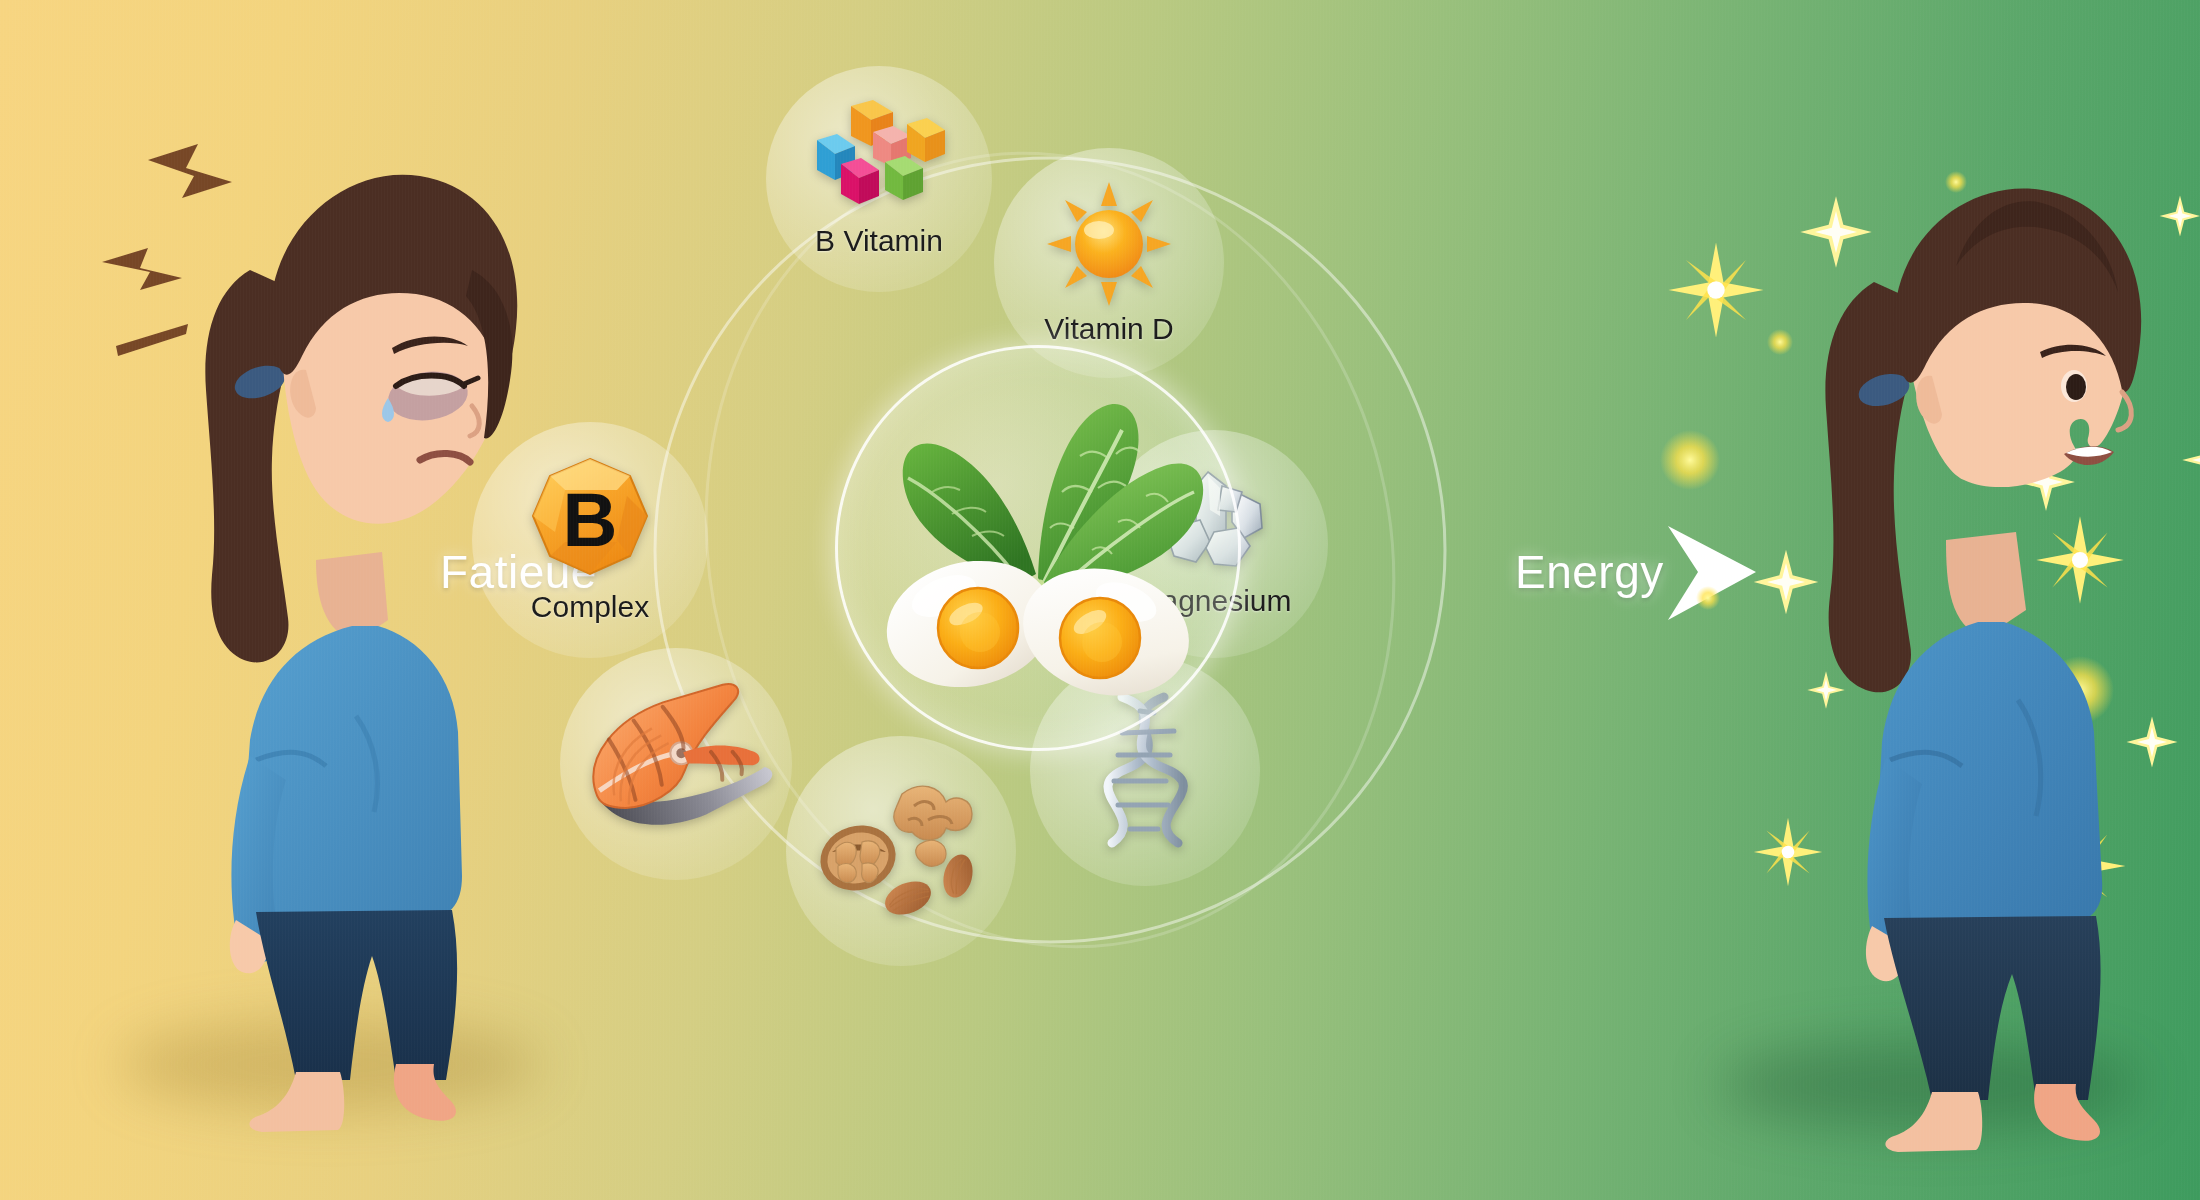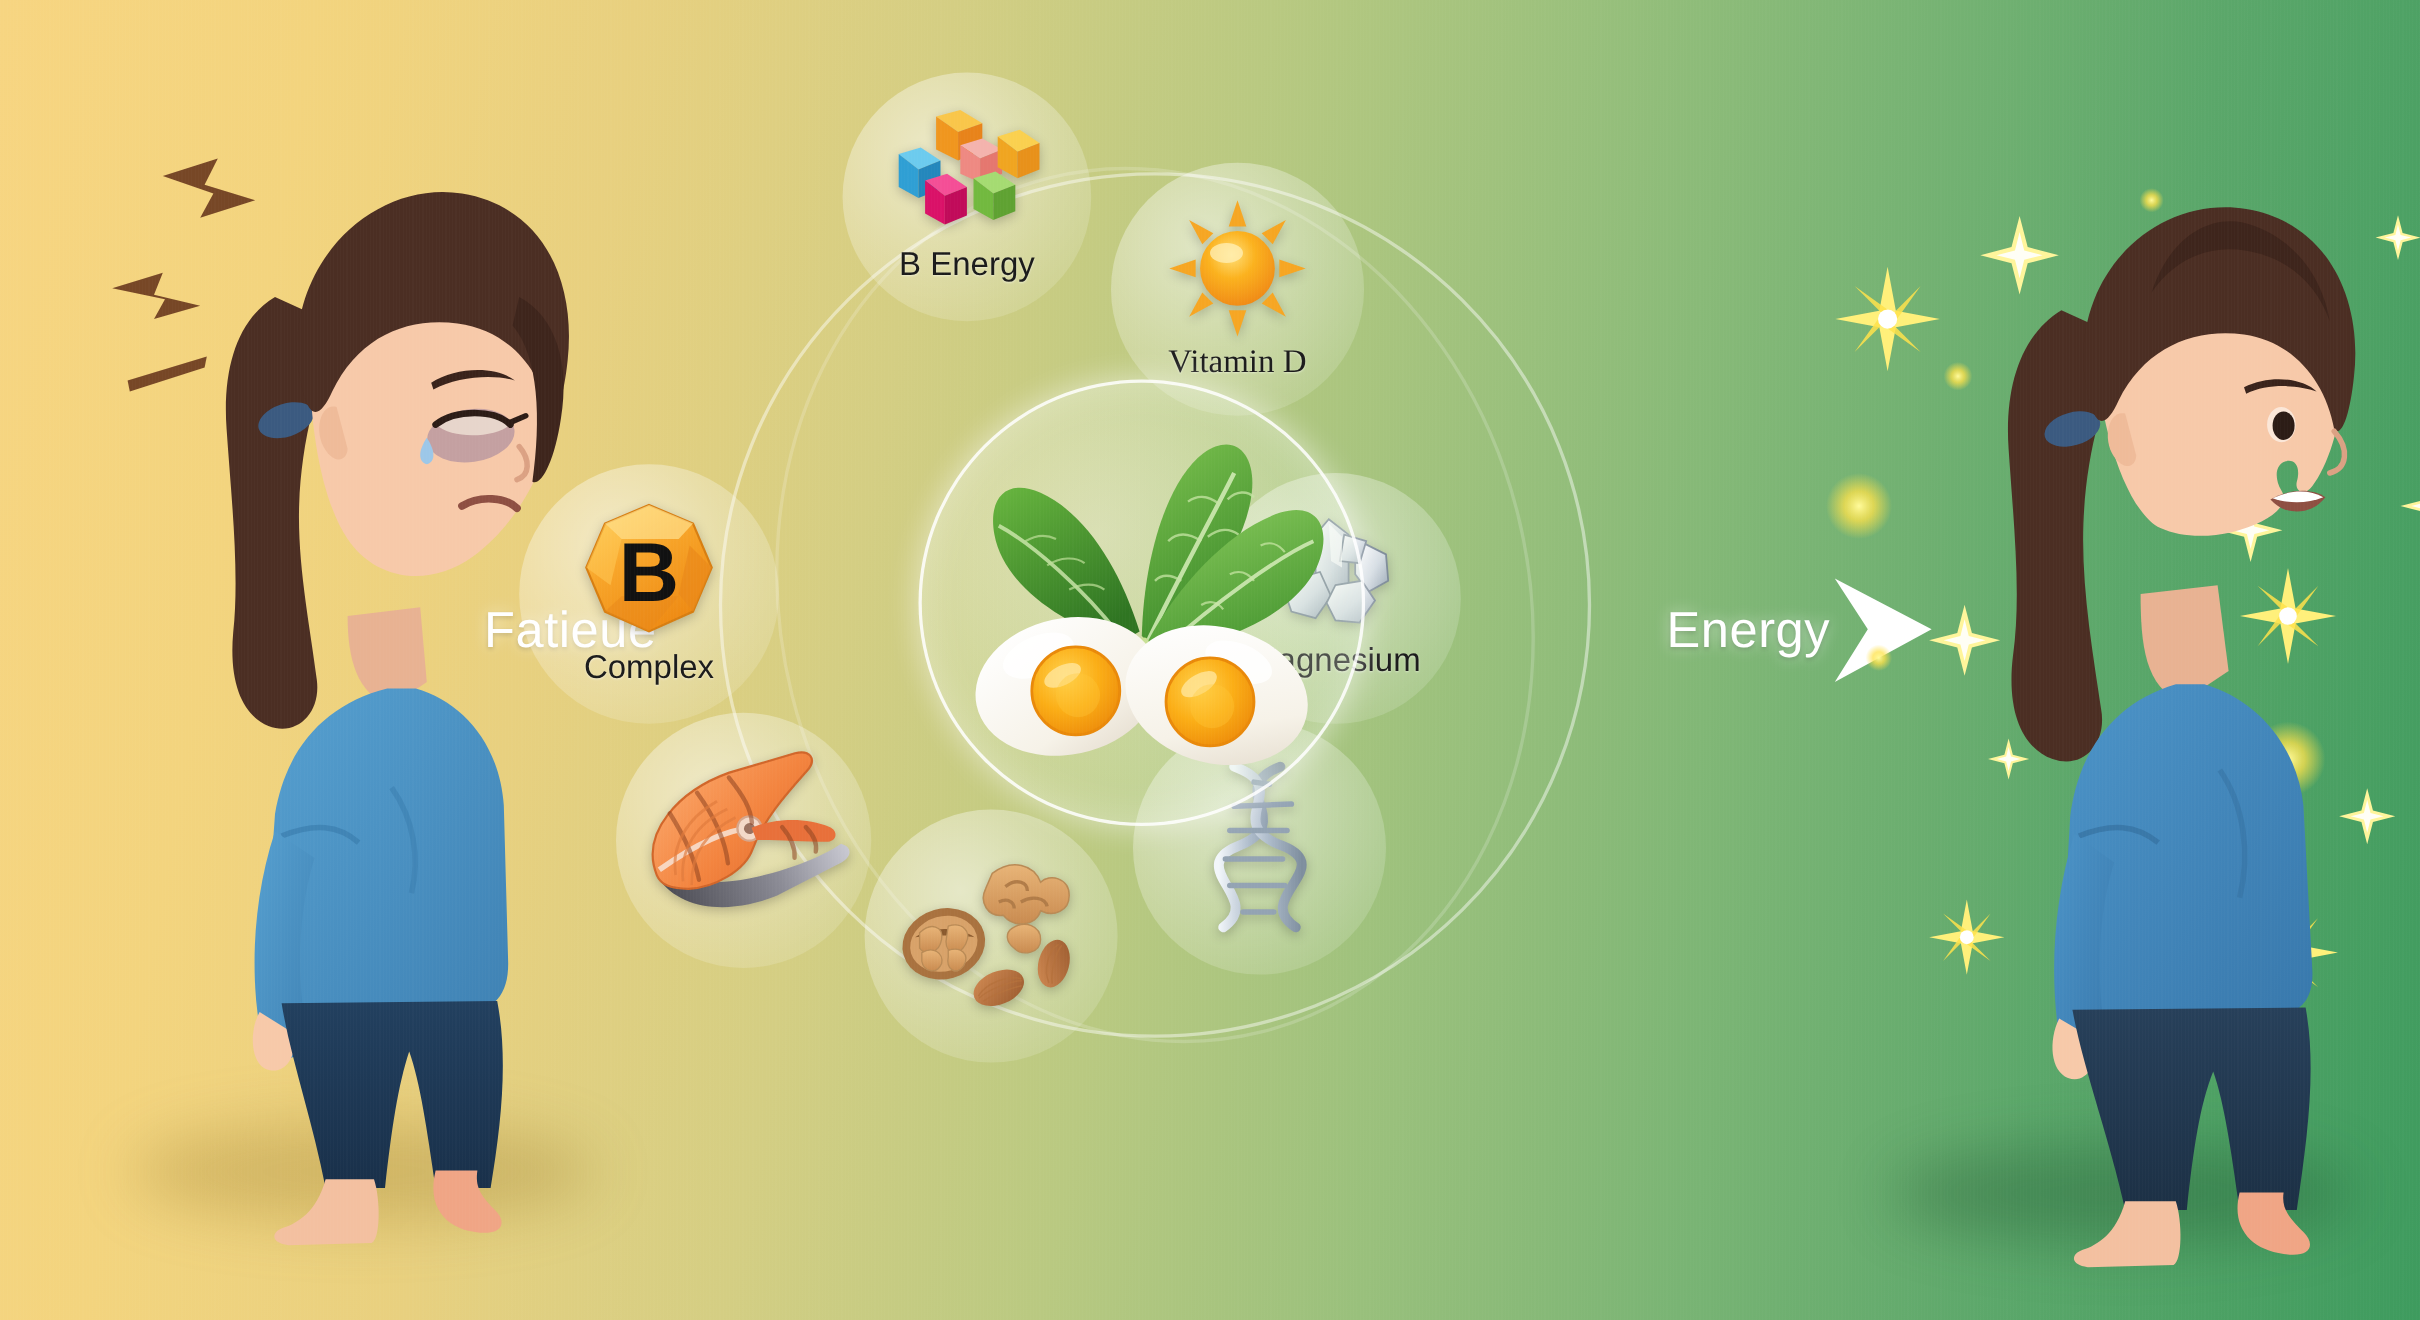--- a/index.html
+++ b/index.html
@@ -250,24 +250,24 @@
             <polygon points="48,78 68,70 68,96 48,104" fill="#C10B5A"></polygon>
           </g>
 
           <g>
             <polygon points="74,62 94,56 112,68 92,76" fill="#A5DB72"></polygon>
             <polygon points="74,62 92,76 92,100 74,90" fill="#72B93F"></polygon>
             <polygon points="92,76 112,68 112,92 92,100" fill="#5FA232"></polygon>
           </g>
         </svg>
       </span>
-      <span class="cap">B Energy</span>
-    </div>
-
-    <div class="bubble stacked" style="left:410px; top:48px; width:230px; height:230px;font-family:Liberation Serif, serif;">
+      <span class="cap">B Vitamin</span>
+    </div>
+
+    <div class="bubble stacked" style="left:394px; top:48px; width:230px; height:230px;">
       <span class="glyph">
         <svg width="128" height="128" viewBox="0 0 128 128">
           <defs>
             <radialGradient id="sunG" cx="42%" cy="32%" r="70%">
               <stop offset="0%" stop-color="#FFE07A"></stop>
               <stop offset="45%" stop-color="#FBB21E"></stop>
               <stop offset="100%" stop-color="#F08A16"></stop>
             </radialGradient>
           </defs>
           <g fill="#F6A623">

